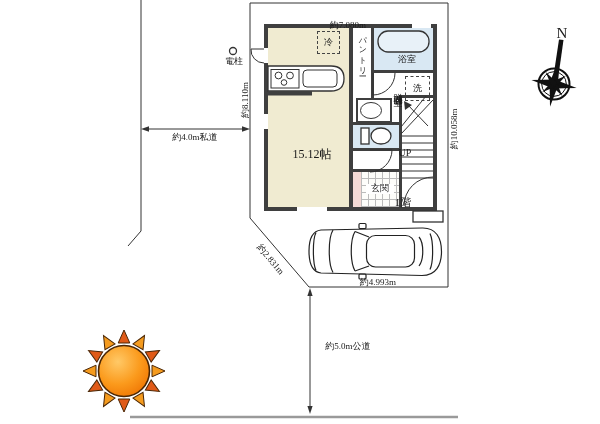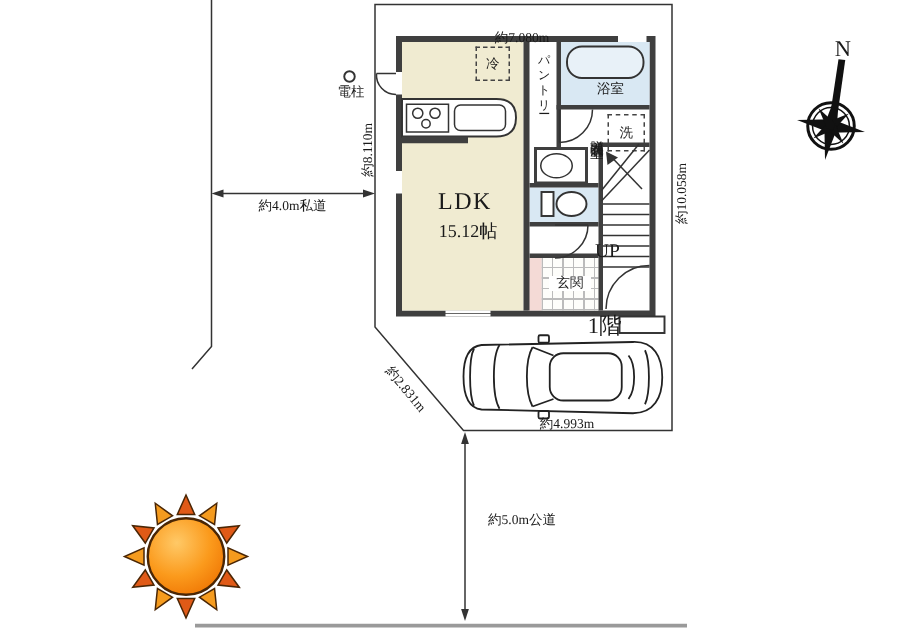--- a/index.html
+++ b/index.html
@@ -201,22 +201,21 @@
 
   <div class="lbl" style="left:308px;top:21px;width:80px">約7.080m</div>
   <div class="lbl rot-ccw" style="left:211px;top:95px;width:70px">約8.110m</div>
   <div class="lbl rot-ccw" style="left:417px;top:124px;width:76px">約10.058m</div>
   <div class="lbl" style="left:338px;top:278px;width:80px">約4.993m</div>
   <div class="lbl" style="left:235px;top:255px;width:70px;transform:rotate(50deg)">約2.831m</div>
   <div class="lbl" style="left:155px;top:133px;width:80px">約4.0m私道</div>
   <div class="lbl" style="left:316px;top:342px;width:64px">約5.0m公道</div>
   <div class="lbl" style="left:219px;top:57px;width:30px">電柱</div>
 
-  <div class="lbl" style="left:280px;top:126px;width:60px;font-size:16px;letter-spacing:1px">LDK</div>
   <div class="lbl" style="left:277px;top:148px;width:70px;font-size:12px">15.12帖</div>
   <div class="lbl vert" style="left:357px;top:31px;height:80px;font-size:8px">パントリー</div>
   <div class="lbl" style="left:392px;top:55px;width:30px">浴室</div>
   <div class="lbl vert" style="left:392px;top:86px;height:92px;font-size:9px">脱衣洗面室</div>
-  <div class="lbl" style="left:394px;top:160px;width:22px;font-size:13px">UP</div>
+  <div class="lbl" style="left:394px;top:147px;width:22px;font-size:10px">UP</div>
   <div class="lbl" style="left:366px;top:184px;width:28px;background:#fff">玄関</div>
-  <div class="lbl" style="left:385px;top:210px;width:36px;font-size:15px">1階</div>
+  <div class="lbl" style="left:385px;top:196px;width:36px;font-size:11px">1階</div>
   <div class="lbl" style="left:550px;top:25px;width:24px;font-size:15px">N</div>
 </div>
 
 </body></html>

